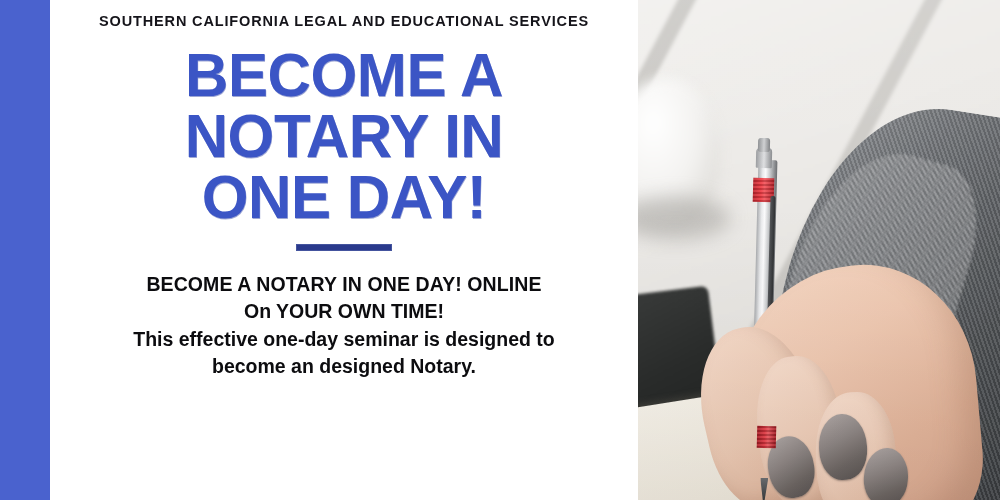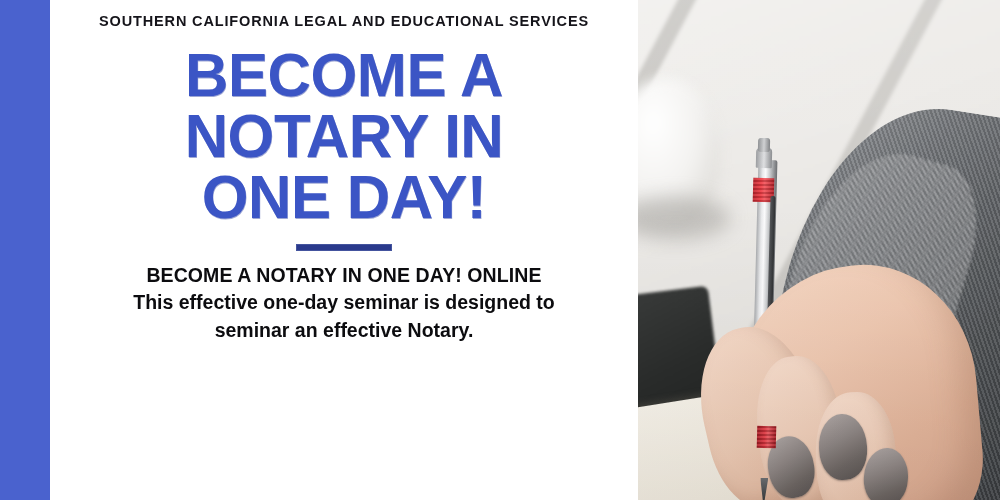--- a/index.html
+++ b/index.html
@@ -65,21 +65,21 @@
   .headline .hl-line { display:block; white-space:nowrap; }
 
   .divider {
     margin-top:16px;
     width:96px; height:7px;
     background:#2A3A8C;
     border:1px solid #44549e;
   }
 
   .body-copy {
-    margin-top:11px;
+    margin-top:20px;
     width:566px;
     text-align:center;
     font-size:19.5px;
     font-weight:700;
     line-height:1.41;
     color:#0c0c0f;
   }
   .body-copy .bc-line { display:block; white-space:nowrap; }
   .bc-1 { letter-spacing:0.1px; }
 
@@ -296,22 +296,23 @@
     <div class="headline">
       <span class="hl-line">BECOME A</span>
       <span class="hl-line">NOTARY IN</span>
       <span class="hl-line">ONE DAY!</span>
     </div>
 
     <div class="divider"></div>
 
     <div class="body-copy">
       <span class="bc-line bc-1">BECOME A NOTARY IN ONE DAY! ONLINE</span>
+      <span class="bc-line">On YOUR OWN TIME!</span>
       <span class="bc-line">This effective one-day seminar is designed to</span>
-      <span class="bc-line">seminar an effective Notary.</span>
+      <span class="bc-line">become an designed Notary.</span>
     </div>
 
   </div>
 
   <div class="photo">
     <div class="table-top"></div>
     <div class="mug"></div>
     <div class="mug-shadow"></div>
     <div class="phone"></div>
     <div class="notebook-edge"></div>

